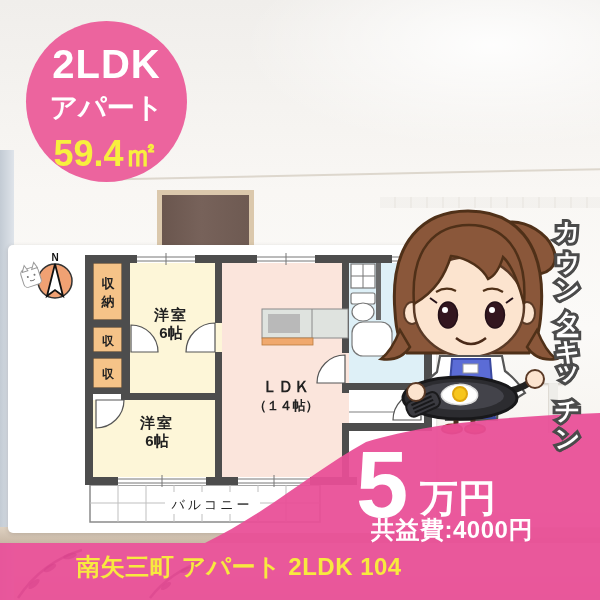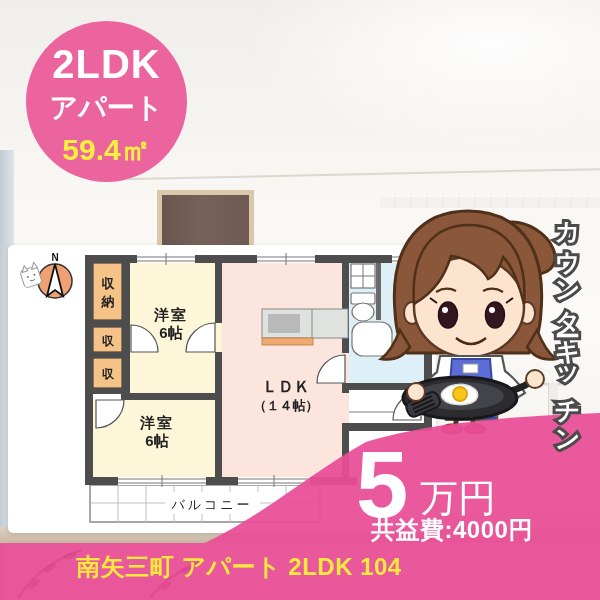--- a/index.html
+++ b/index.html
@@ -39,25 +39,25 @@
     font-size:25px;font-weight:bold;letter-spacing:1px;line-height:42px;text-align:center;}
   .ribbon-outline{color:#4b4b4b;-webkit-text-stroke:6px #4b4b4b;
     text-shadow:0 0 2px #4b4b4b,2px 2px 0 #4b4b4b,-2px -2px 0 #4b4b4b,2px -2px 0 #4b4b4b,-2px 2px 0 #4b4b4b;}
   .ribbon-fill{color:#ffffff;}
 
   
   .badge{position:absolute;left:26px;top:21px;width:161px;height:161px;border-radius:50%;
     background:#ec649e;color:#fff;text-align:center;}
   .badge-type{font-size:40px;font-weight:bold;margin-top:21px;letter-spacing:1px;}
   .badge-loc{font-size:28px;font-weight:bold;margin-top:2px;}
-  .badge-area{font-size:30px;font-weight:bold;margin-top:3px;color:#f8ef3e;}
+  .badge-area{font-size:36px;font-weight:bold;margin-top:3px;color:#f8ef3e;}
 
   
   .price-amount{position:absolute;left:356px;top:438px;font-size:94px;font-weight:bold;color:#fff;line-height:1;}
-  .price-unit{position:absolute;left:420px;top:473px;font-size:38px;font-weight:normal;color:#fff;}
+  .price-unit{position:absolute;left:420px;top:473px;font-size:38px;font-weight:bold;color:#fff;}
   .price-fee{position:absolute;left:371px;top:514px;font-size:24px;font-weight:bold;color:#fff;letter-spacing:.5px;}
   .listing-title{position:absolute;left:0;top:551px;width:478px;text-align:center;
     font-size:24px;font-weight:bold;color:#f8e93f;letter-spacing:.5px;}
 </style>
 </head>
 <body>
 
 <div class="stage">
 
   <div class="photo">

